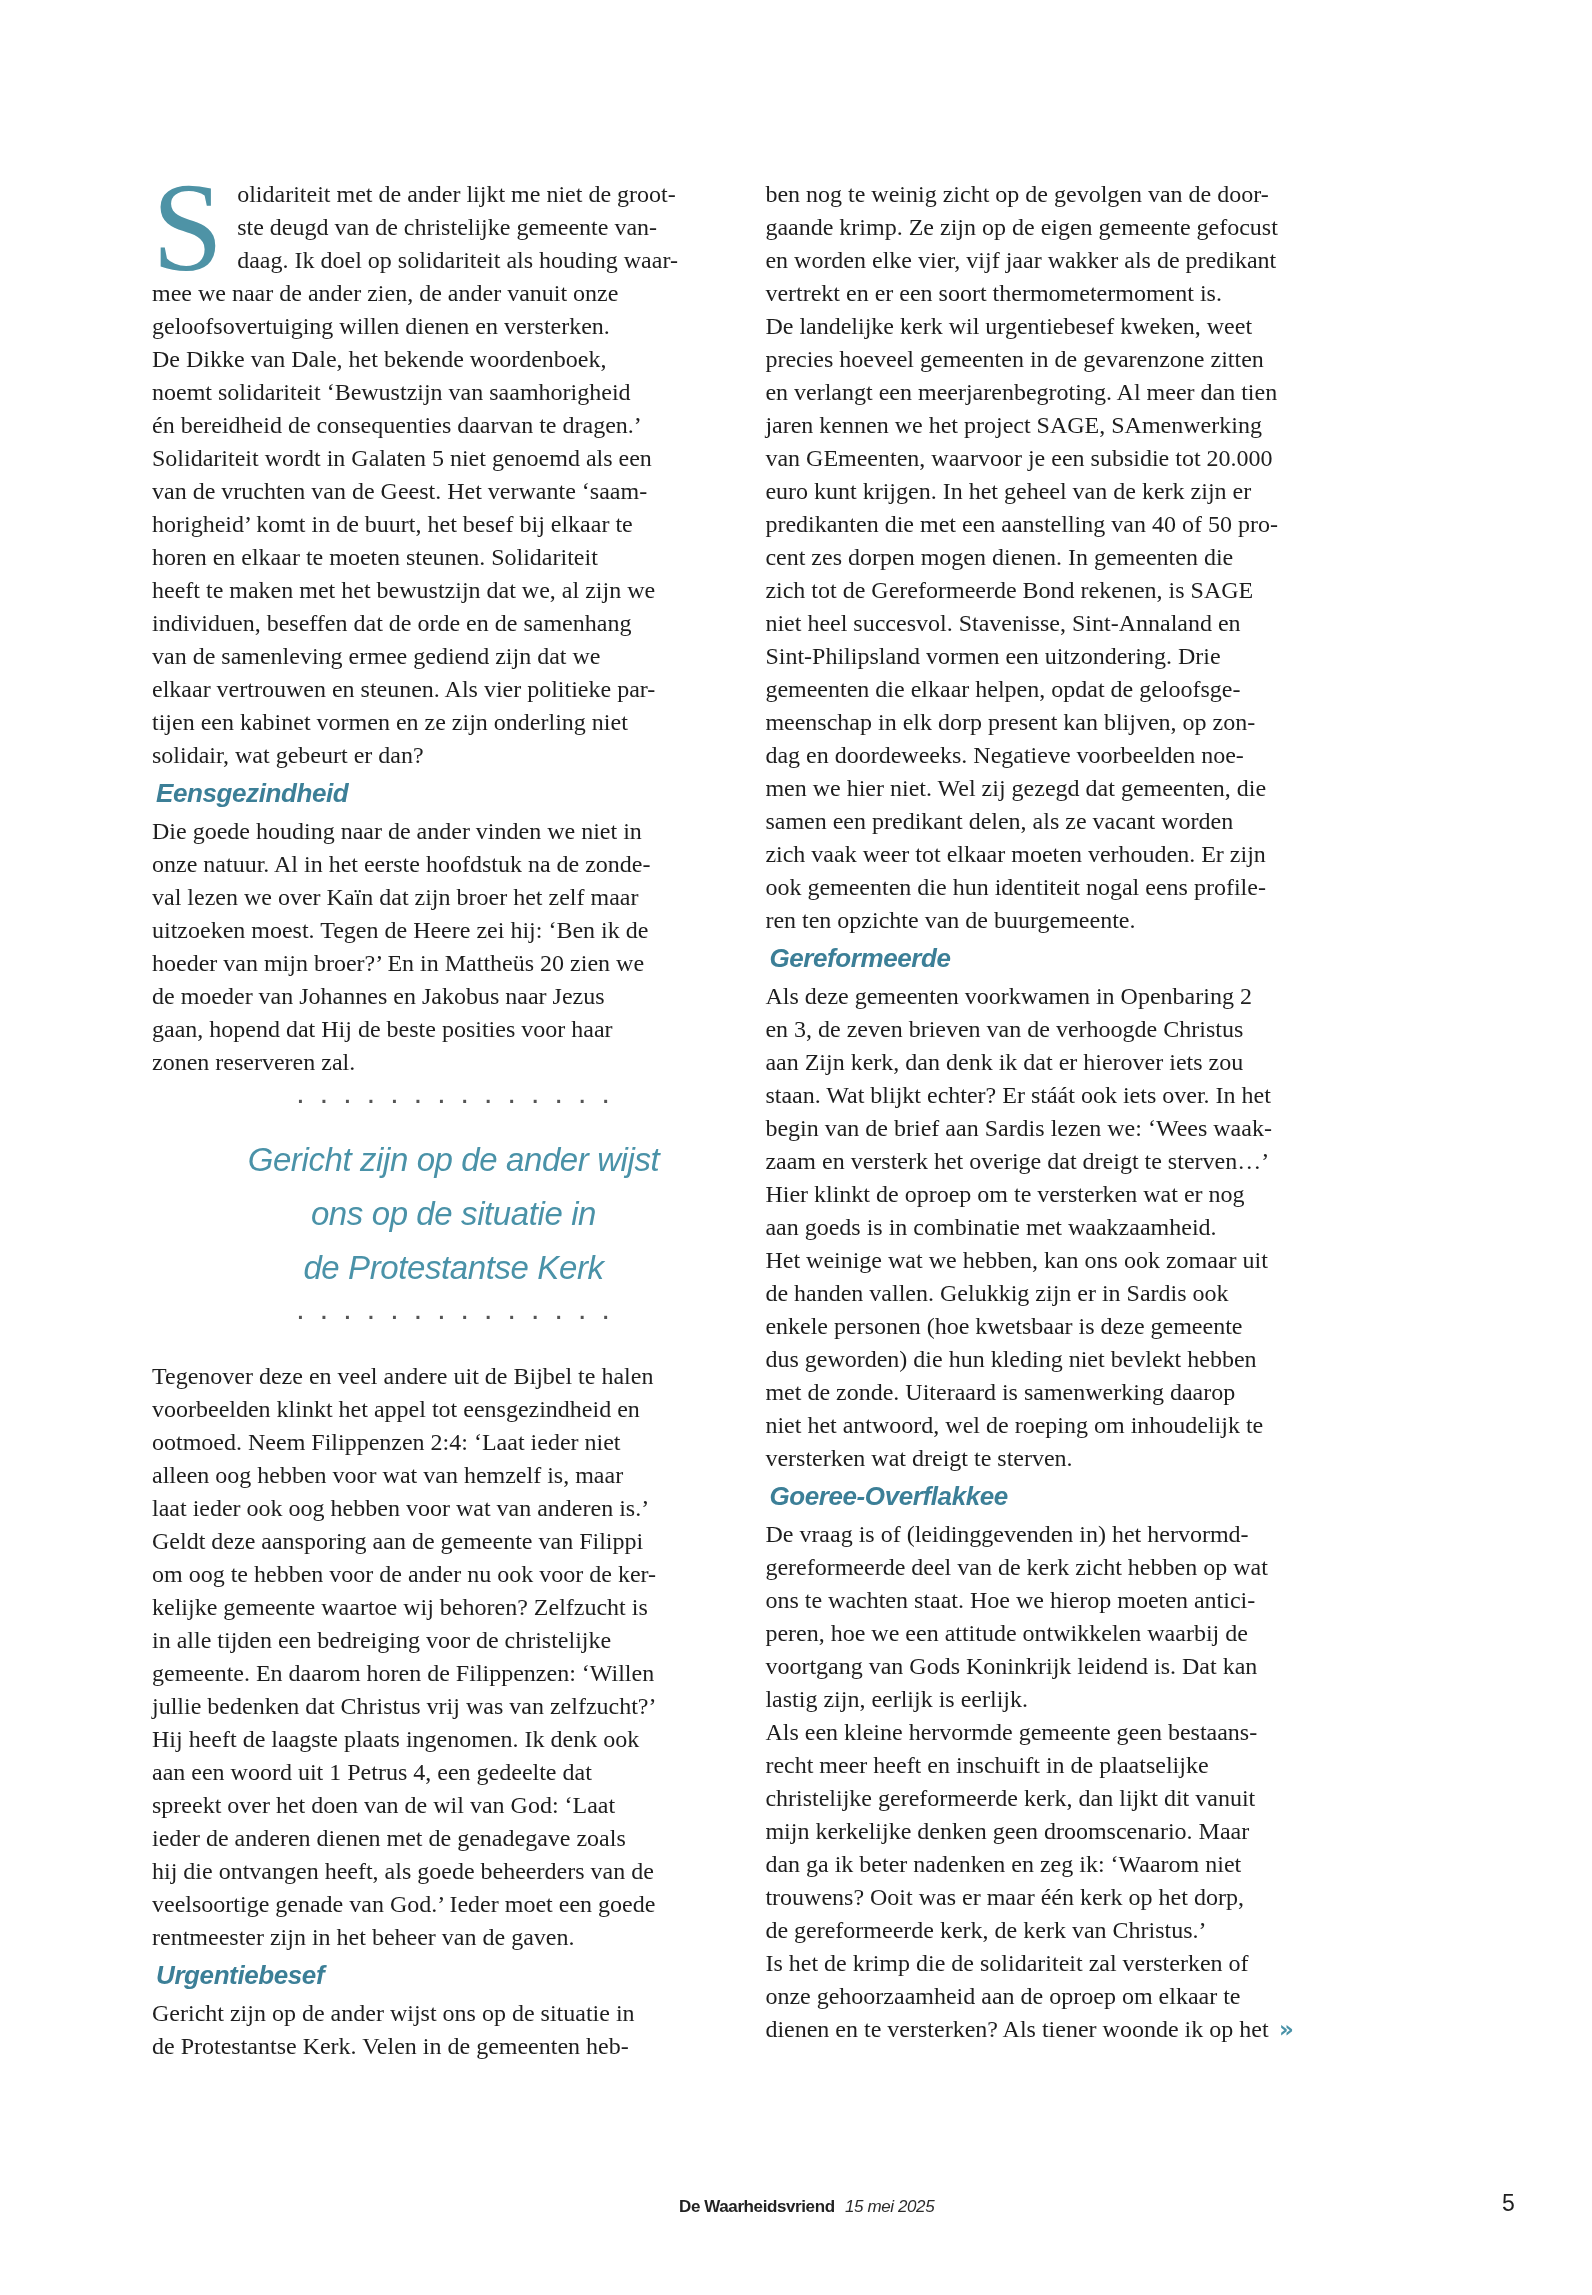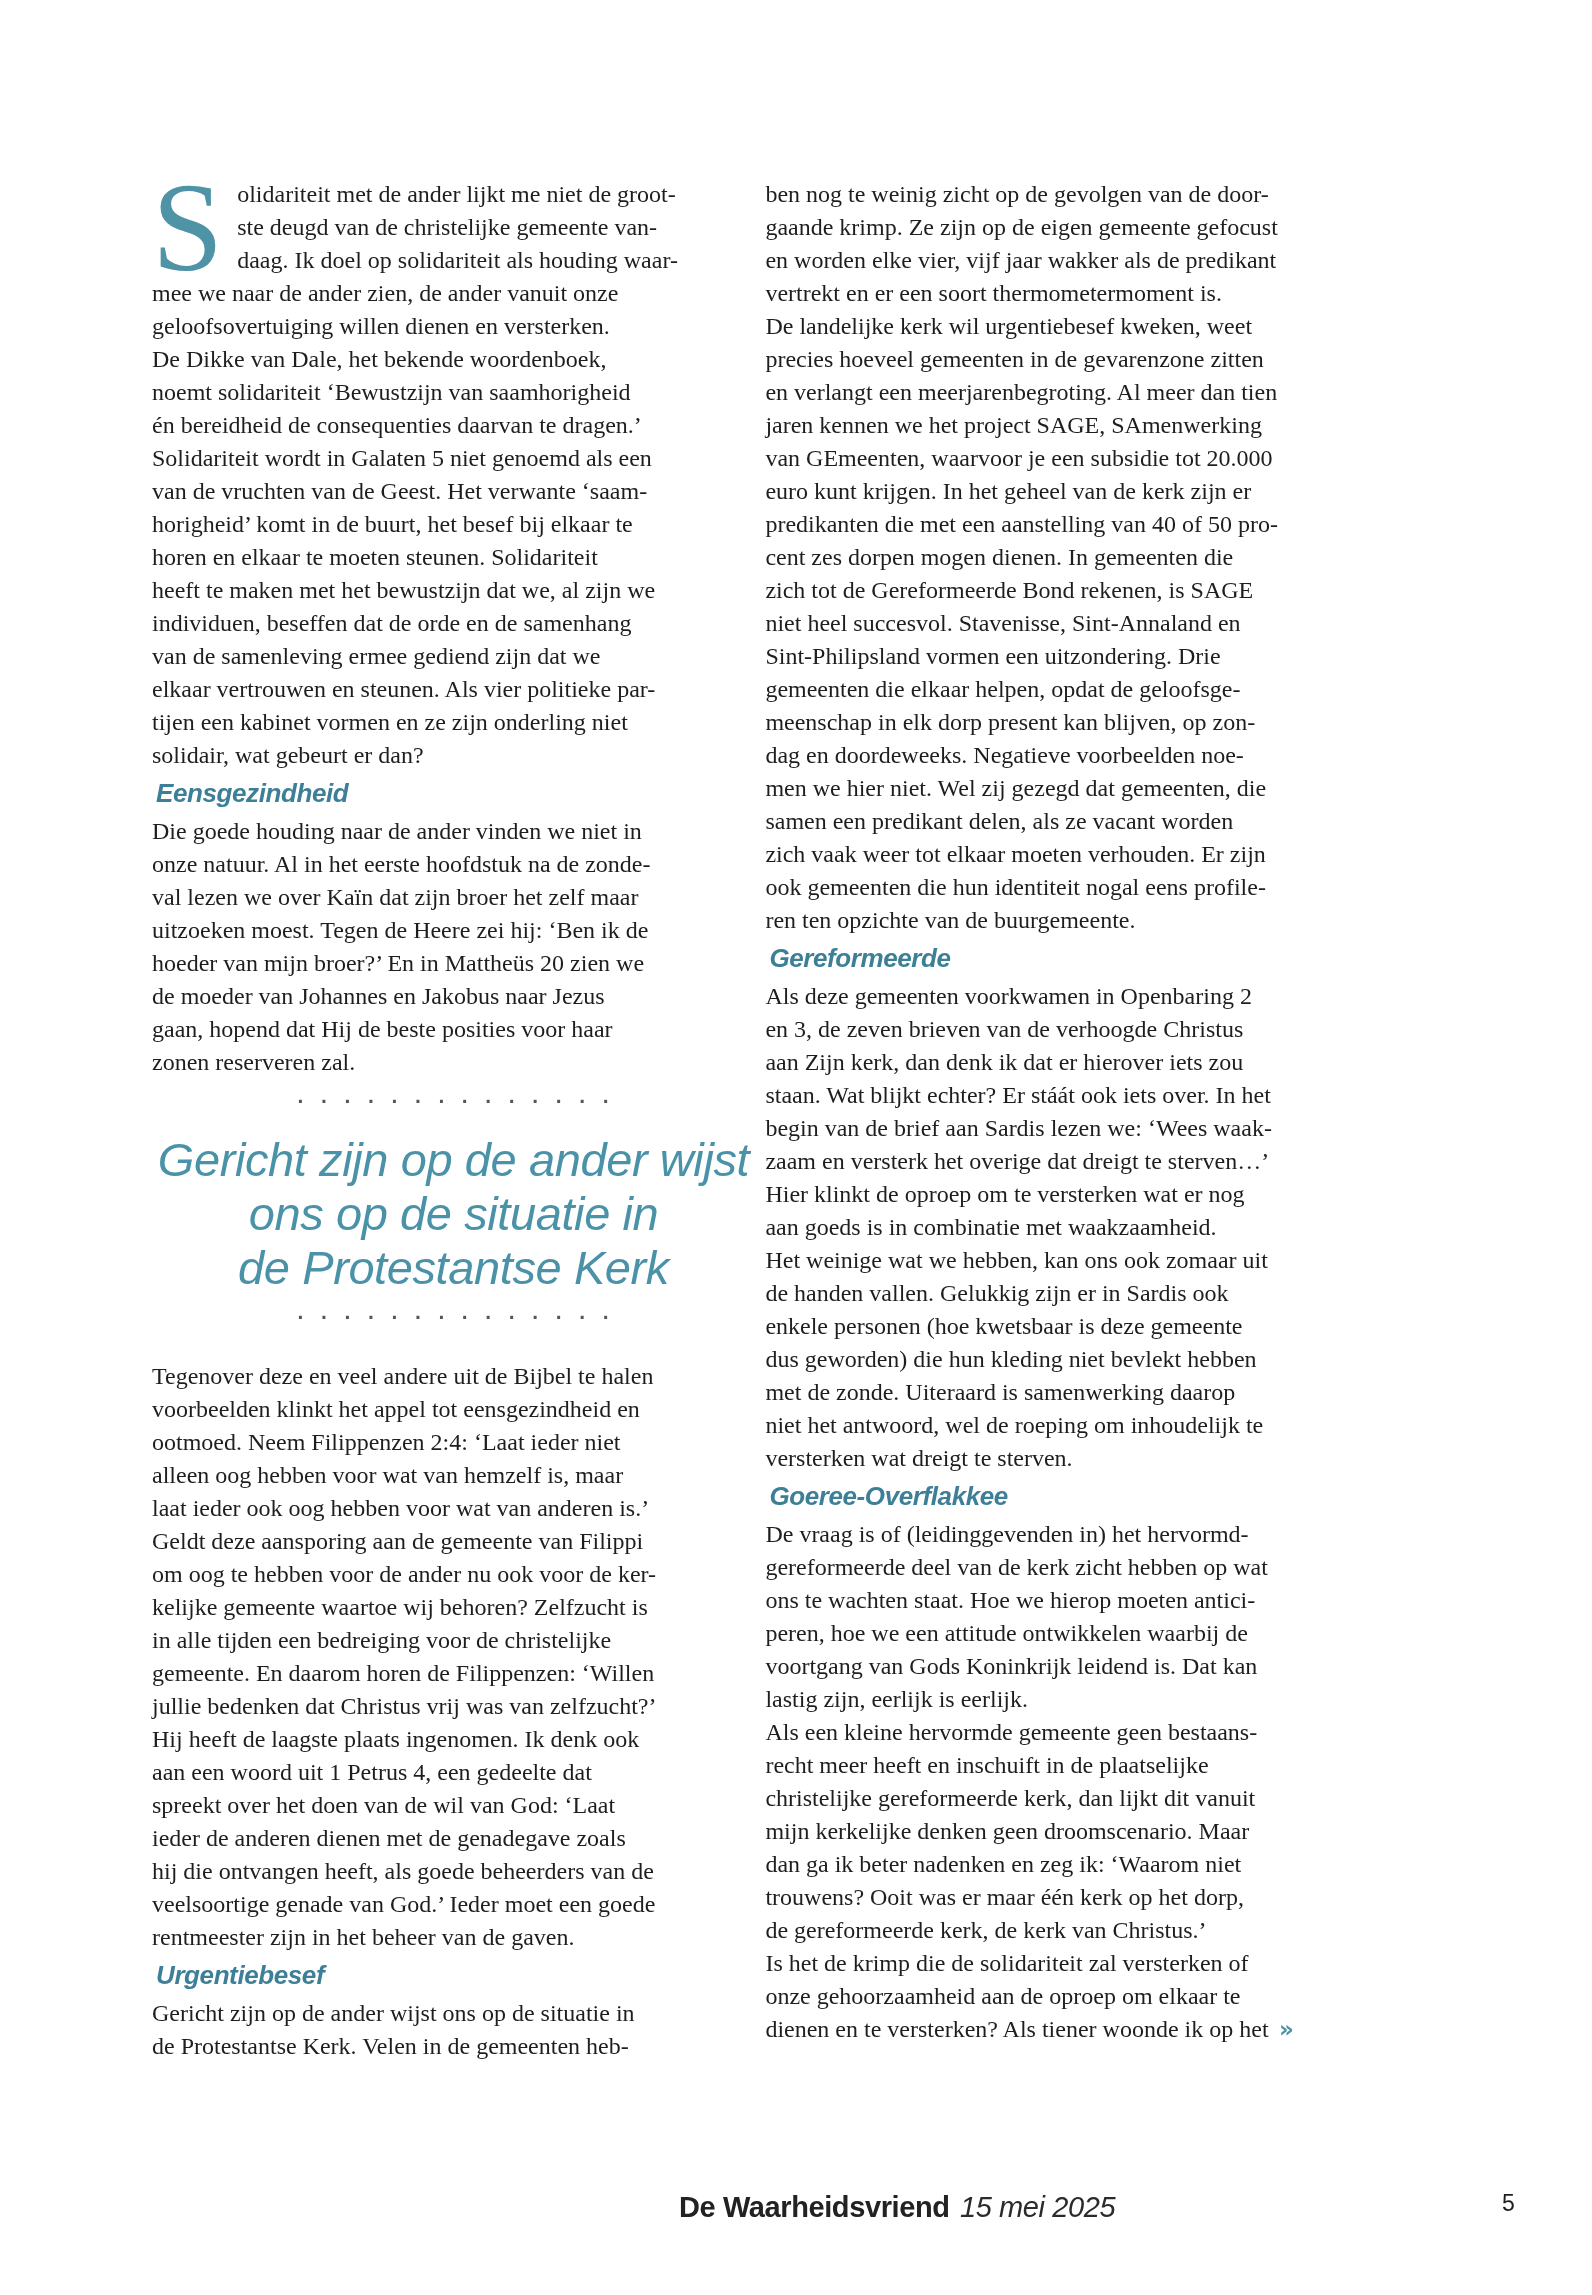--- a/index.html
+++ b/index.html
@@ -62,40 +62,40 @@
     color:#555555;
     white-space:nowrap;
   }
   .dots-1{margin-top:14px;margin-bottom:31px;}
   .dots-2{margin-top:14px;margin-bottom:43px;}
   blockquote.pullquote{
     margin:0;
     font-family:"Liberation Sans", sans-serif;
     font-style:italic;
     font-weight:400;
-    font-size:47px;
+    font-size:33px;
     line-height:54px;
     letter-spacing:-0.4px;
     color:#4a92a8;
     text-align:center;
     white-space:pre-line;
   }
   .cont-marker{
     font-family:"DejaVu Sans", sans-serif;
     color:#4a92a8;
     font-size:23px;
     font-weight:700;
     margin-left:10.4px;
     white-space:nowrap;
   }
   .footer-left{
     position:absolute;
     left:679px;top:2194px;
     font-family:"Liberation Sans", sans-serif;
-    font-size:29px;
+    font-size:17px;
     line-height:26px;
     color:#222222;
     white-space:nowrap;
   }
   .footer-title{font-weight:700;letter-spacing:-0.4px;}
   .footer-date{font-style:italic;font-weight:400;margin-left:10.4px;color:#2b2b2b;letter-spacing:-0.4px;}
   .footer-page{
     position:absolute;
     left:1502px;top:2190px;
     font-family:"Liberation Sans", sans-serif;

